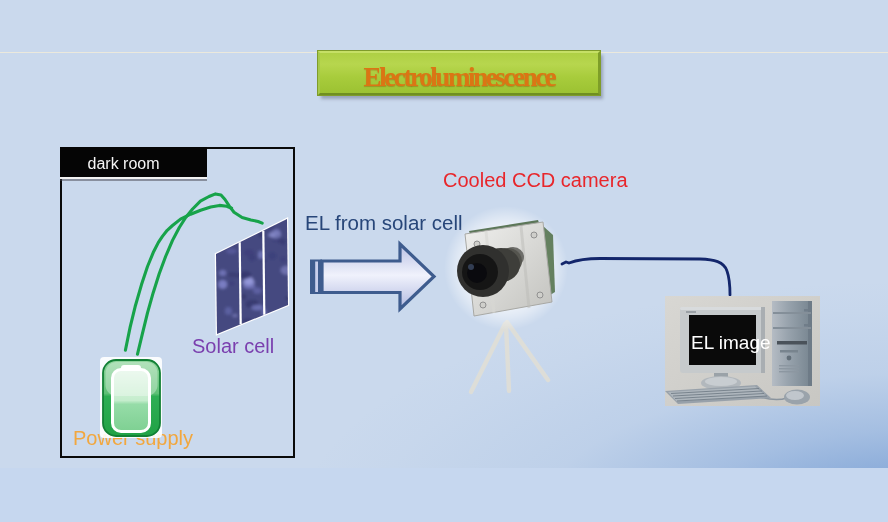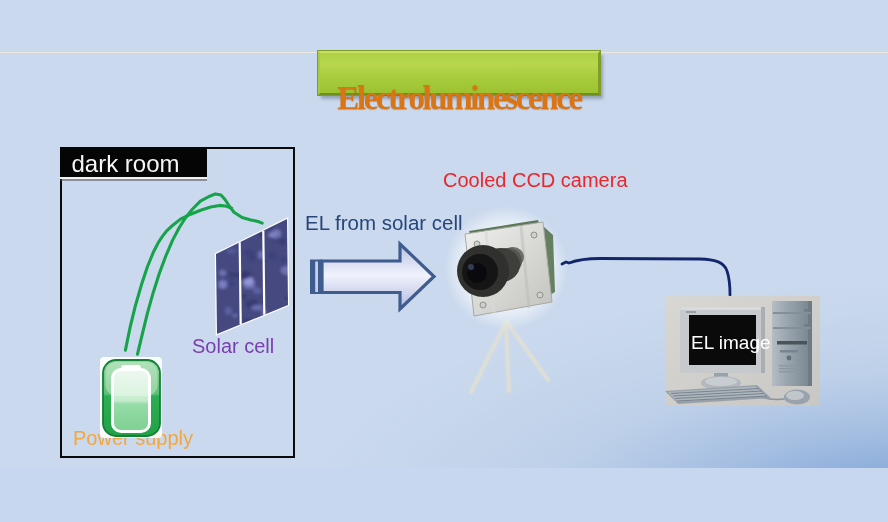--- a/index.html
+++ b/index.html
@@ -10,26 +10,26 @@
       radial-gradient(780px 300px at 920px 520px, rgba(108,150,208,0.70) 0%, rgba(108,150,208,0.63) 18%, rgba(108,150,208,0.40) 30%, rgba(108,150,208,0.13) 49%, rgba(108,150,208,0.03) 70%, rgba(108,150,208,0) 80%),
       #cad9ed;}
   .bgstrip{position:absolute;left:0;top:468px;width:888px;height:54px;background:#c6d7ef;}
   .hairline{position:absolute;left:0;top:52px;width:888px;height:1px;background:rgba(236,234,220,0.95);}
   .title{position:absolute;left:318px;top:51px;width:278px;height:40px;
     background:linear-gradient(to bottom,#aed044 0%,#b7d64e 28%,#a8cc3c 60%,#9cc232 100%);
     border-top:2px solid #c6e066;border-left:2px solid #a7c94a;
     border-right:2px solid #7e9e28;border-bottom:2px solid #6f8f20;
     box-shadow:0 0 0 1px #7f9c2a, 3px 4px 3px rgba(90,100,120,0.45);
     text-align:center;}
-  .title span{font-family:"Liberation Serif",serif;font-weight:bold;font-size:33px;
-    letter-spacing:-2.4px;line-height:48px;display:block;color:#db7514;text-shadow:0 1px 1px rgba(140,60,0,0.35);margin-top:21px;}
+  .title span{font-family:"Liberation Serif",serif;font-weight:bold;font-size:27px;
+    letter-spacing:-2.4px;line-height:48px;display:block;color:#db7514;text-shadow:0 1px 1px rgba(140,60,0,0.35);}
   .droom{position:absolute;left:60px;top:147px;width:231px;height:307px;border:2.5px solid #0a0a0a;}
   .dhead{position:absolute;left:-2.5px;top:-2.5px;width:147px;height:30px;background:#050505;
     border-bottom:2px solid #f2f2f2;box-shadow:0 2px 0 rgba(70,70,80,0.5);}
-  .dhead span{color:#f5f5f5;font-size:24px;line-height:33px;padding-left:12px;display:block;}
+  .dhead span{color:#f5f5f5;font-size:16px;line-height:33px;padding-left:28px;display:block;}
   svg{position:absolute;left:0;top:0;}
 </style>
 </head>
 <body>
 <div class="bgmain"></div>
 <div class="bgstrip"></div>
 <div class="hairline"></div>
 <div class="droom">
     <div class="dhead">
       <span>dark room</span>

